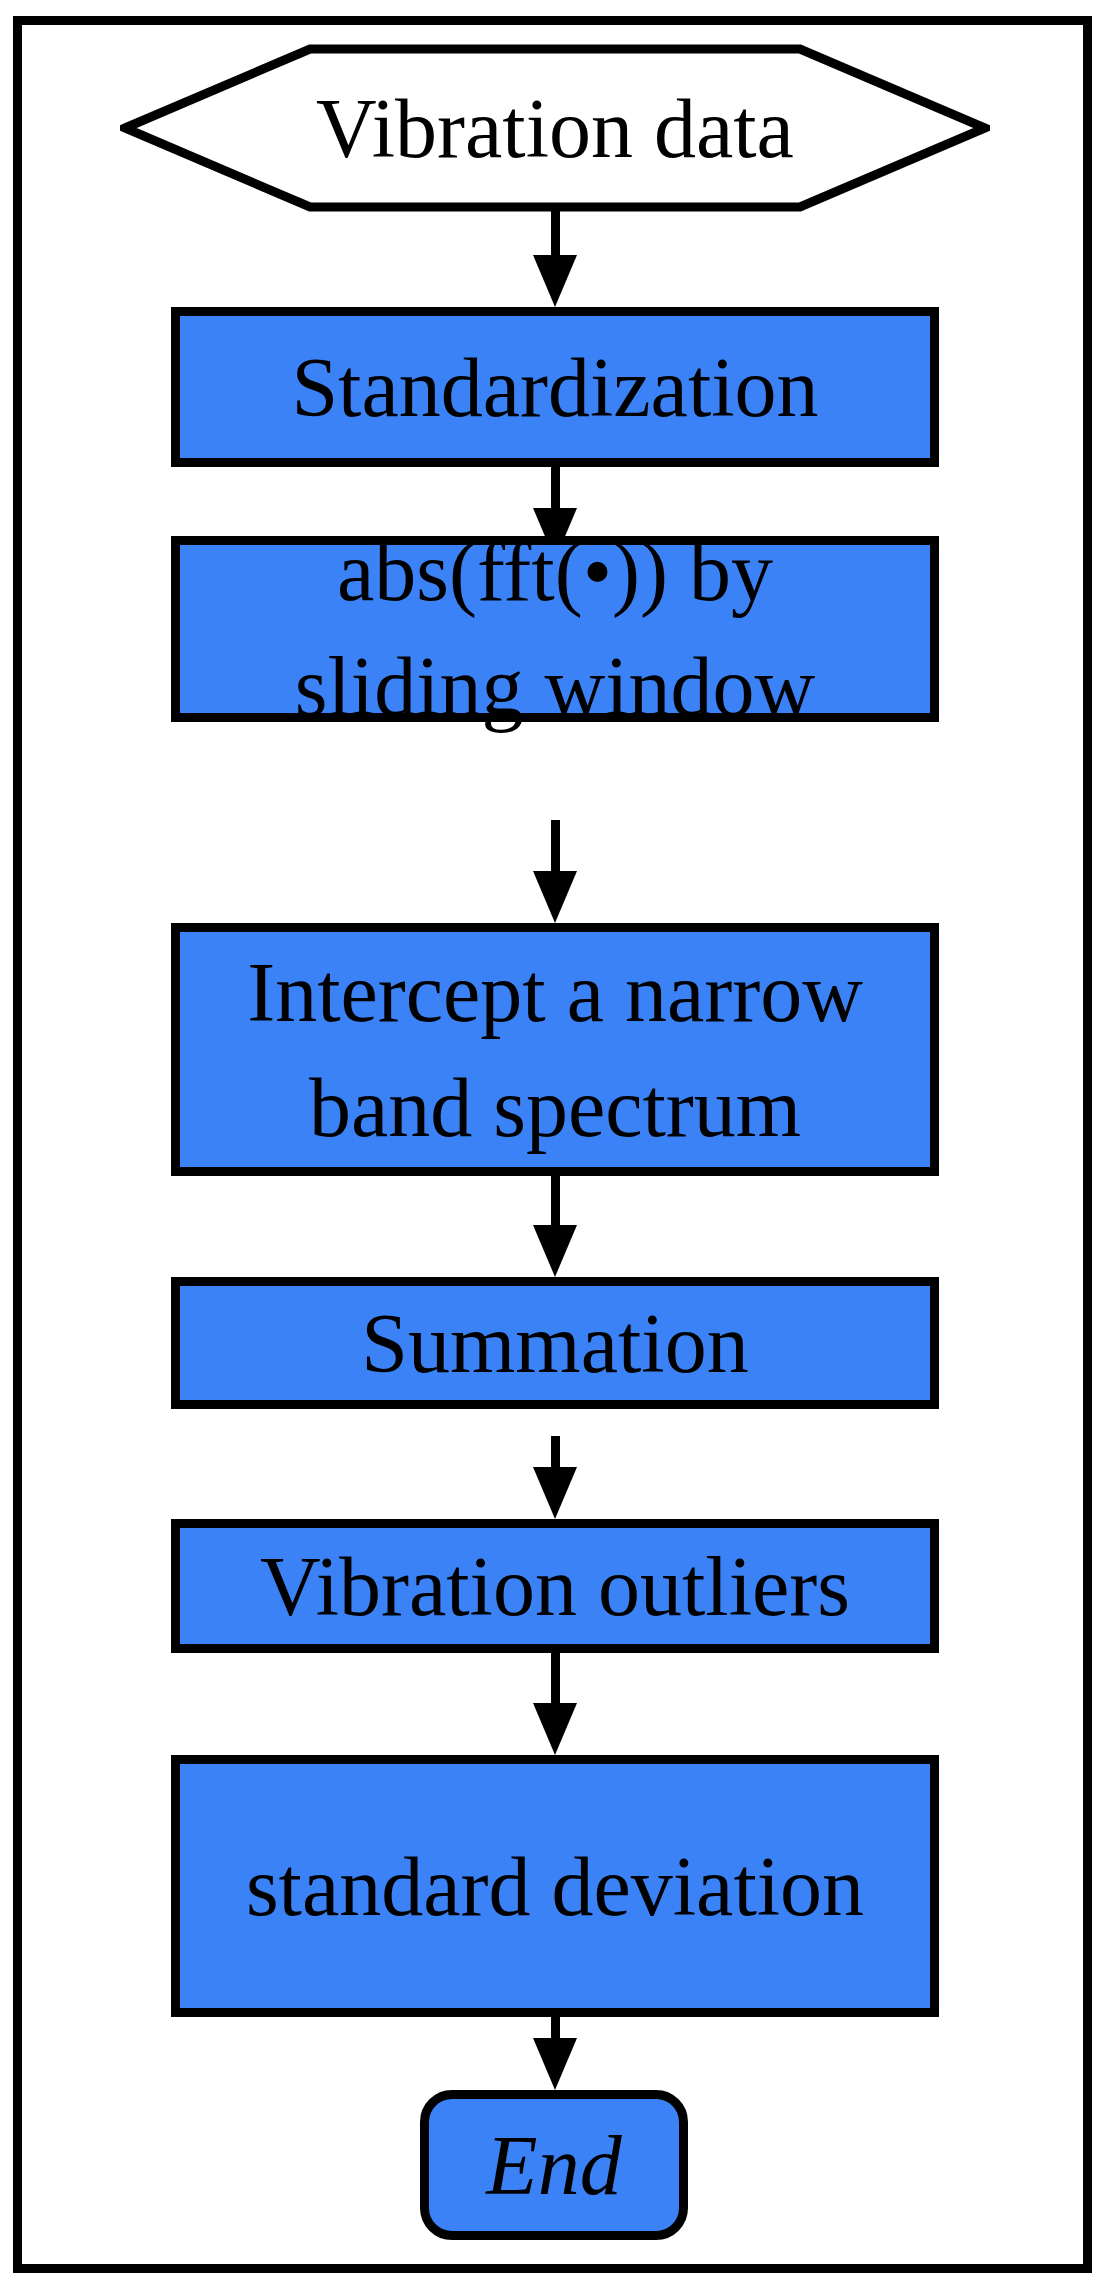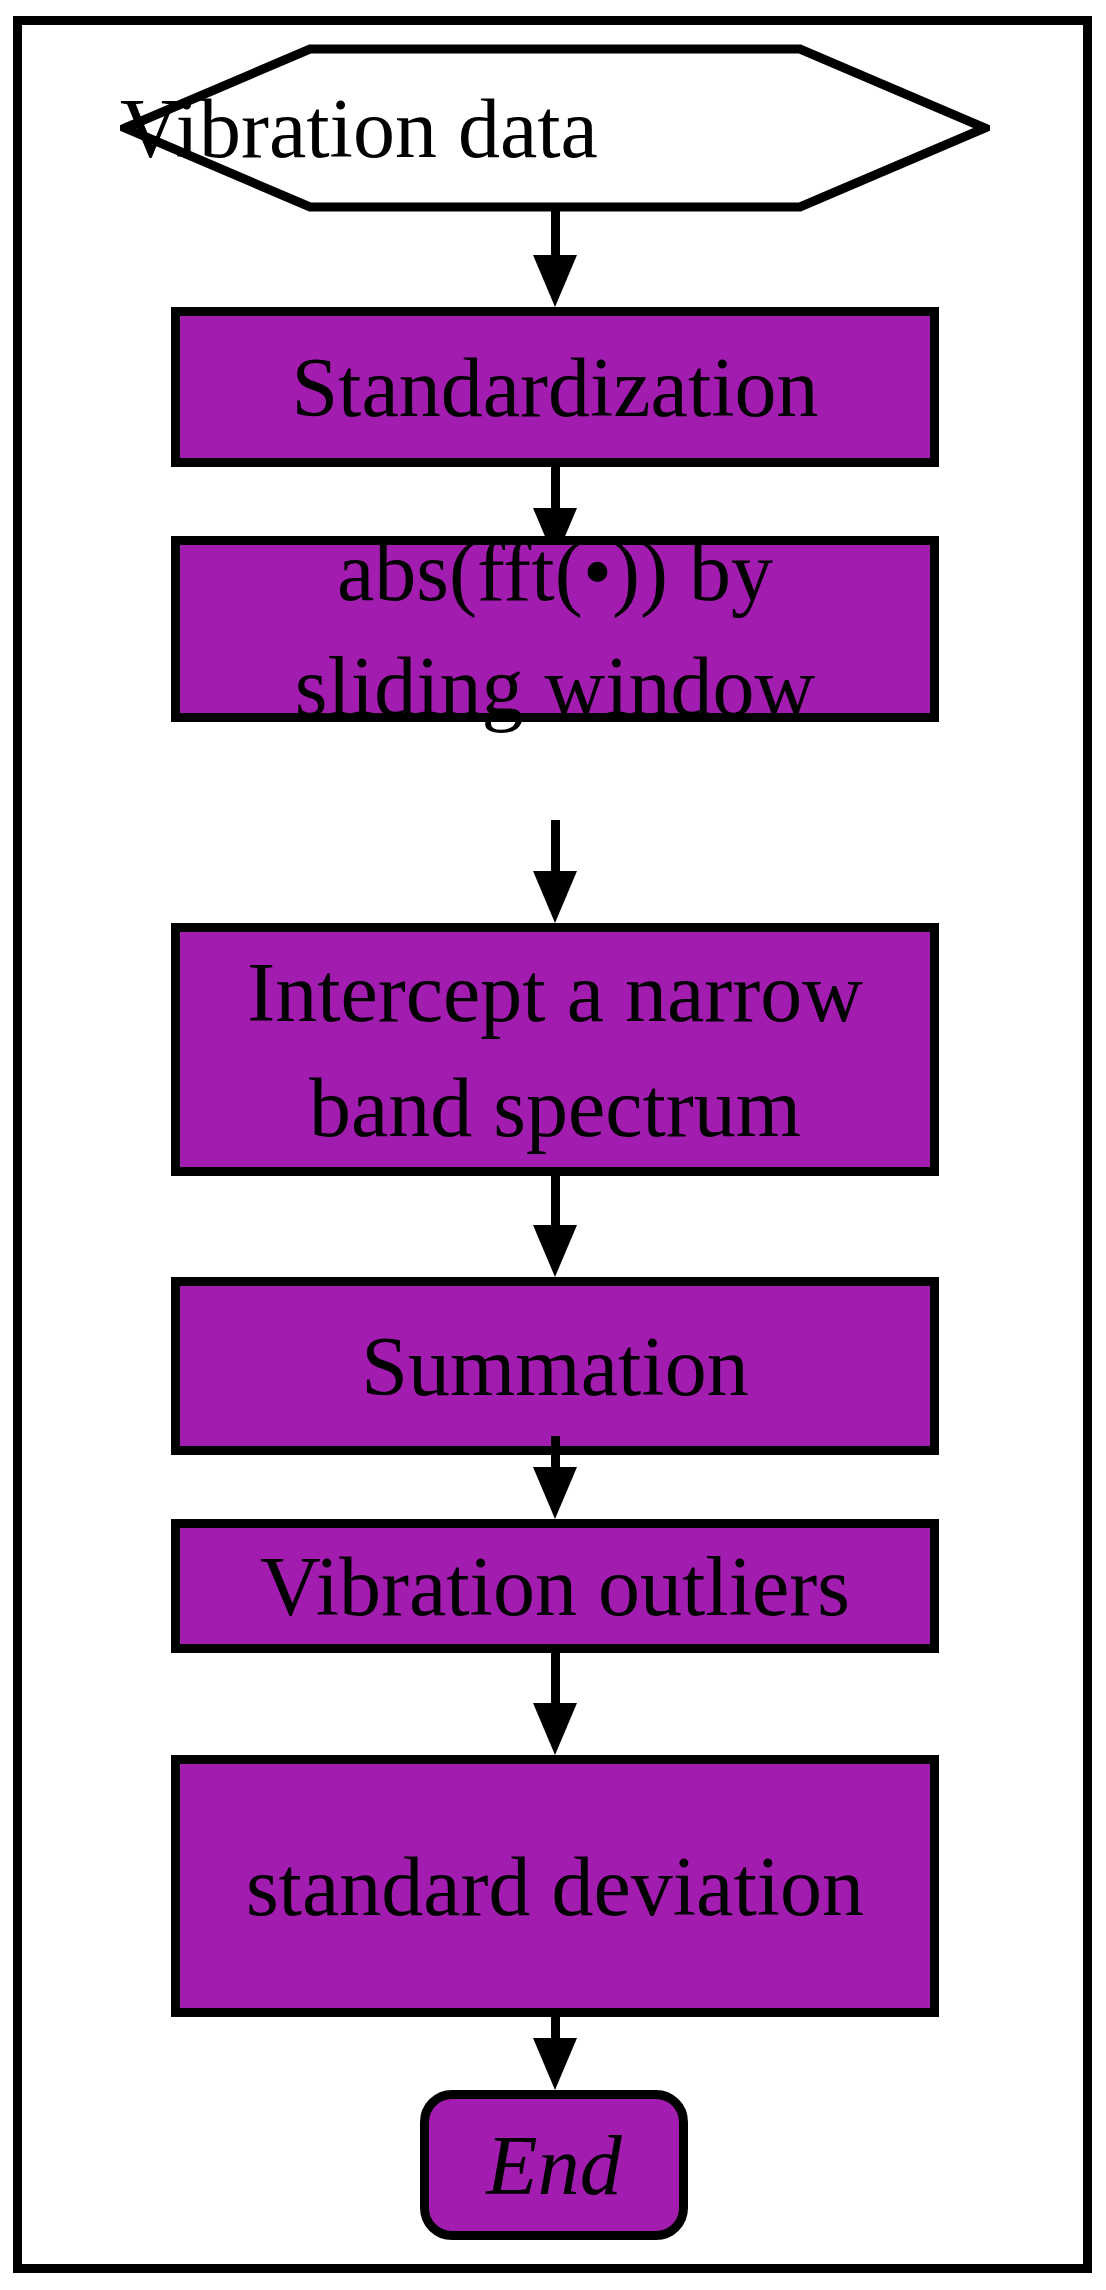--- a/index.html
+++ b/index.html
@@ -20,28 +20,29 @@
     box-sizing: border-box;
   }
   .hex-svg, .hex-label {
     position: absolute;
     left: 120px; top: 44px;
     width: 870px; height: 168px;
   }
   .hex-label {
     display: flex;
     align-items: center;
+    justify-content: center;
   }
   .box {
     position: absolute;
     left: 171px;
     width: 768px;
     border: 9px solid #000000;
     box-sizing: border-box;
-    background: #a21caf;
+    background: #3b82f6;
     display: flex;
     flex-direction: column;
     align-items: center;
     justify-content: center;
     text-align: center;
   }
   .terminator {
     left: 420px;
     width: 268px;
     border-radius: 32px;
@@ -101,21 +102,21 @@
   <div class="head" style="top:871px"></div>
 
   <div class="box" style="top:923px;height:253px">
     <span class="line">Intercept a narrow</span>
     <span class="line">band spectrum</span>
   </div>
 
   <div class="shaft" style="top:1172px;height:53px"></div>
   <div class="head" style="top:1225px"></div>
 
-  <div class="box" style="top:1277px;height:178px">
+  <div class="box" style="top:1277px;height:132px">
     <span class="line">Summation</span>
   </div>
 
   <div class="shaft" style="top:1436px;height:31px"></div>
   <div class="head" style="top:1467px"></div>
 
   <div class="box" style="top:1519px;height:134px">
     <span class="line">Vibration outliers</span>
   </div>
 

